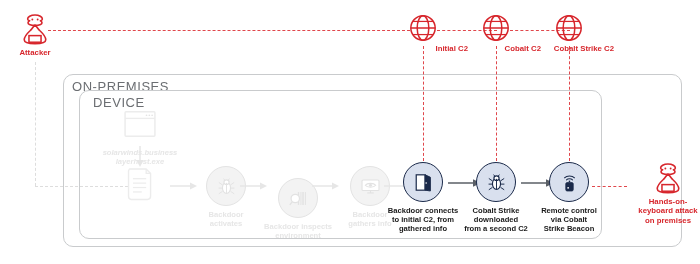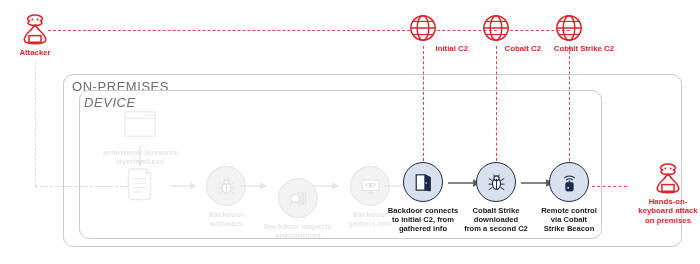--- a/index.html
+++ b/index.html
@@ -22,21 +22,21 @@
     position:absolute;
     font-size:13px;
     letter-spacing:.55px;
     color:#6b6e72;
     font-family:"Liberation Sans", sans-serif;
     white-space:nowrap;
   }
   #onprem{left:63px;top:74px;width:617px;height:171px;}
   #onprem-label{left:72px;top:79px;}
   #device{left:79px;top:90px;width:521px;height:147px;}
-  #device-label{left:84px;top:95px;font-style:italic;}
+  #device-label{left:93px;top:95px;}
 
   
   .node{position:absolute;width:92px;text-align:center;}
   .circle{
     width:40px;height:40px;border-radius:50%;
     margin:0 auto;
     box-sizing:border-box;
     display:flex;align-items:center;justify-content:center;
   }
   .circle.active{background:#d9e0ee;border:1.4px solid #1b2a4a;}

